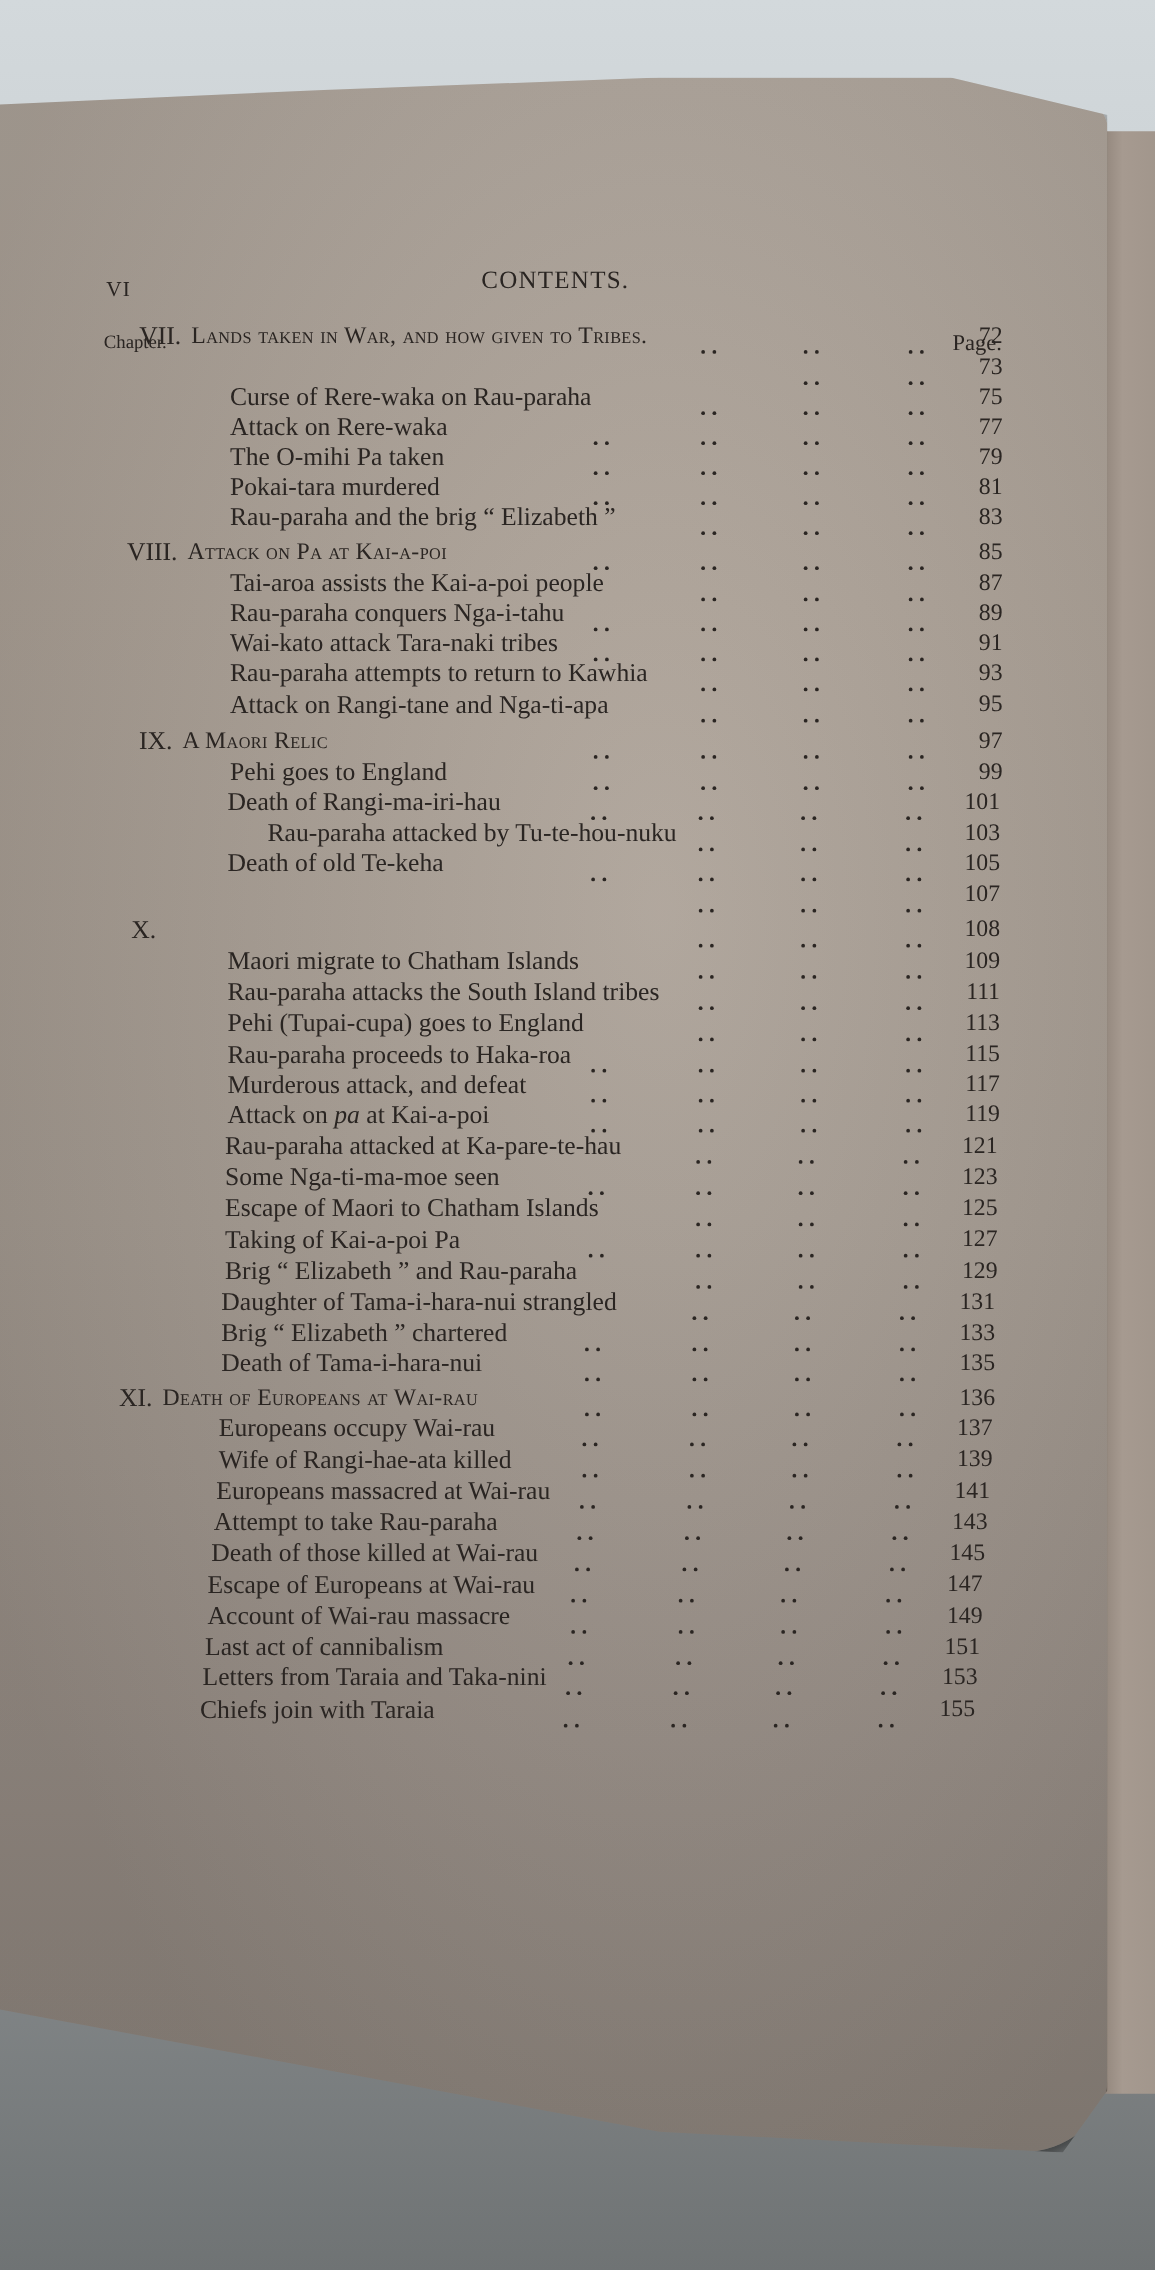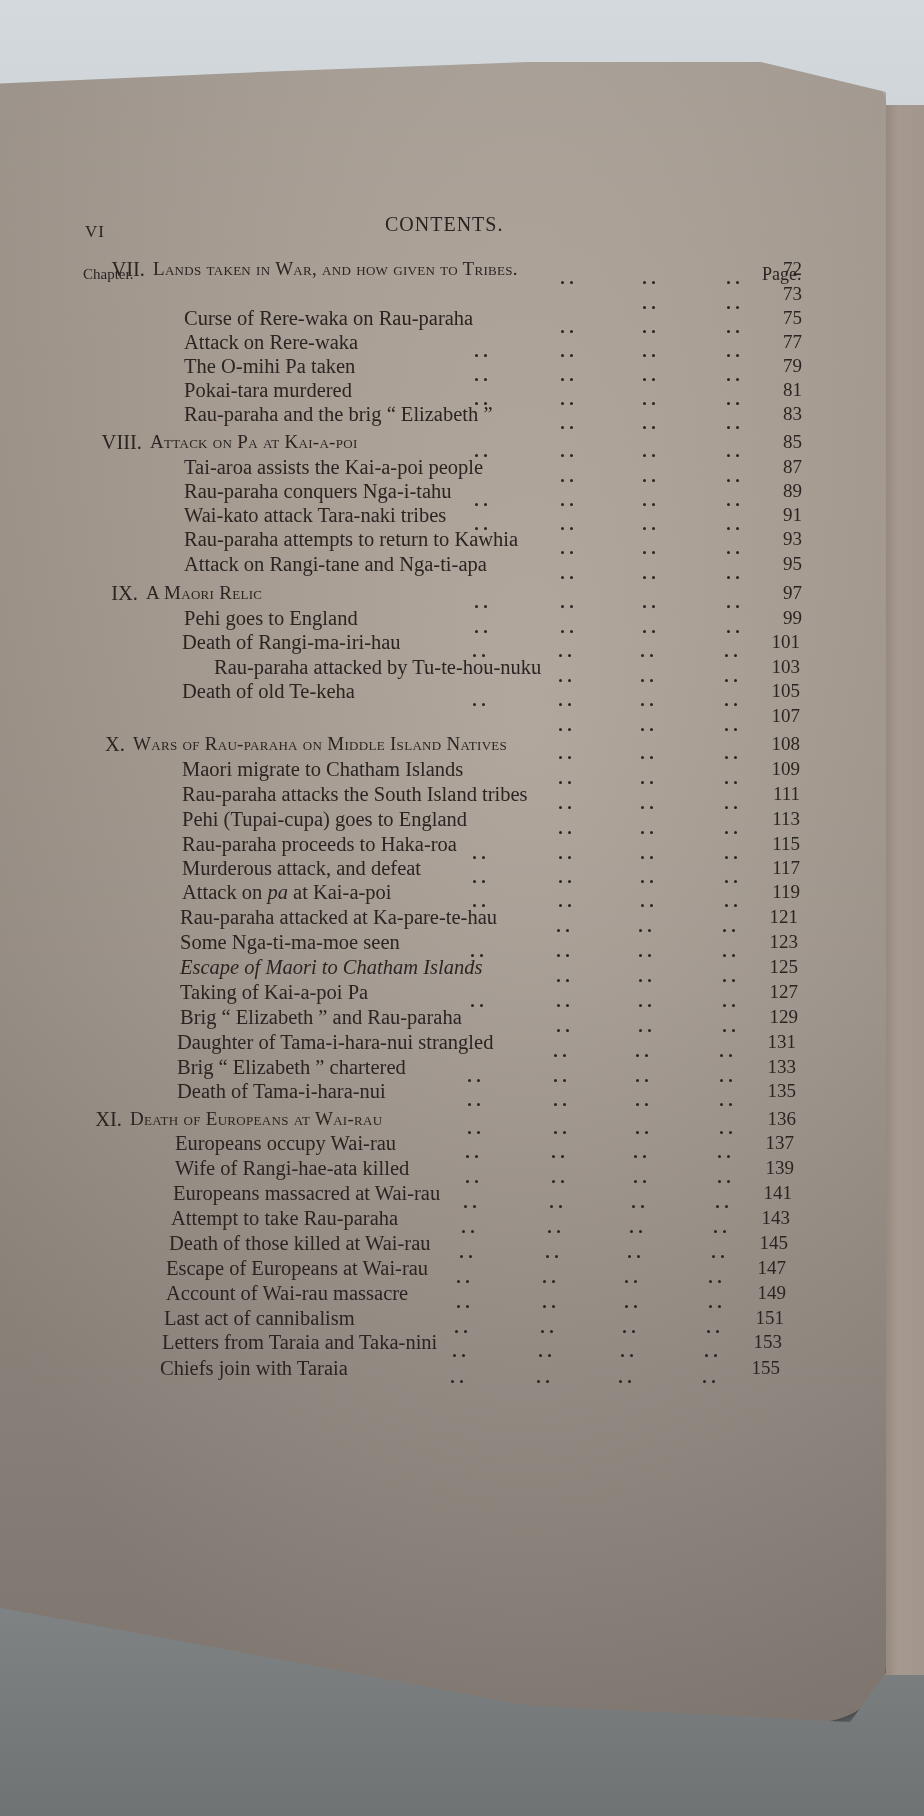--- a/index.html
+++ b/index.html
@@ -205,21 +205,20 @@
         <span class="pg" style="left: 750px;">105</span>
       </div>
       <div class="toc-row section" style="top: 705px;">
         <span class="dot-cell" style="left: 556px; top: 12px;"><span class="dot"></span><span class="dot"></span></span>
         <span class="dot-cell" style="left: 638px; top: 12px;"><span class="dot"></span><span class="dot"></span></span>
         <span class="dot-cell" style="left: 722px; top: 12px;"><span class="dot"></span><span class="dot"></span></span>
         <span class="pg" style="left: 750px;">107</span>
       </div>
       <div class="toc-row chapter" style="top: 733px;">
         <span class="num" style="right: 799px;">X.</span>
-        <span class="title" style="left: 133px;">Wars of Rau-paraha on Middle Island Natives</span>
         <span class="dot-cell" style="left: 556px; top: 12px;"><span class="dot"></span><span class="dot"></span></span>
         <span class="dot-cell" style="left: 638px; top: 12px;"><span class="dot"></span><span class="dot"></span></span>
         <span class="dot-cell" style="left: 722px; top: 12px;"><span class="dot"></span><span class="dot"></span></span>
         <span class="pg" style="left: 750px;">108</span>
       </div>
       <div class="toc-row section" style="top: 758px;">
         <span class="title" style="left: 182px;">Maori migrate to Chatham Islands</span>
         <span class="dot-cell" style="left: 556px; top: 12px;"><span class="dot"></span><span class="dot"></span></span>
         <span class="dot-cell" style="left: 638px; top: 12px;"><span class="dot"></span><span class="dot"></span></span>
         <span class="dot-cell" style="left: 722px; top: 12px;"><span class="dot"></span><span class="dot"></span></span>
@@ -272,21 +271,21 @@
       </div>
       <div class="toc-row section" style="top: 931px;">
         <span class="title" style="left: 180px;">Some Nga-ti-ma-moe seen</span>
         <span class="dot-cell" style="left: 468px; top: 12px;"><span class="dot"></span><span class="dot"></span></span>
         <span class="dot-cell" style="left: 554px; top: 12px;"><span class="dot"></span><span class="dot"></span></span>
         <span class="dot-cell" style="left: 636px; top: 12px;"><span class="dot"></span><span class="dot"></span></span>
         <span class="dot-cell" style="left: 720px; top: 12px;"><span class="dot"></span><span class="dot"></span></span>
         <span class="pg" style="left: 748px;">123</span>
       </div>
       <div class="toc-row section" style="top: 956px;">
-        <span class="title" style="left: 180px; font-style: italic;">Escape of Maori to Chatham Islands</span>
+        <span class="title" style="left: 180px;">Escape of Maori to Chatham Islands</span>
         <span class="dot-cell" style="left: 554px; top: 12px;"><span class="dot"></span><span class="dot"></span></span>
         <span class="dot-cell" style="left: 636px; top: 12px;"><span class="dot"></span><span class="dot"></span></span>
         <span class="dot-cell" style="left: 720px; top: 12px;"><span class="dot"></span><span class="dot"></span></span>
         <span class="pg" style="left: 748px;">125</span>
       </div>
       <div class="toc-row section" style="top: 981px;">
         <span class="title" style="left: 180px;">Taking of Kai-a-poi Pa</span>
         <span class="dot-cell" style="left: 468px; top: 12px;"><span class="dot"></span><span class="dot"></span></span>
         <span class="dot-cell" style="left: 554px; top: 12px;"><span class="dot"></span><span class="dot"></span></span>
         <span class="dot-cell" style="left: 636px; top: 12px;"><span class="dot"></span><span class="dot"></span></span>

